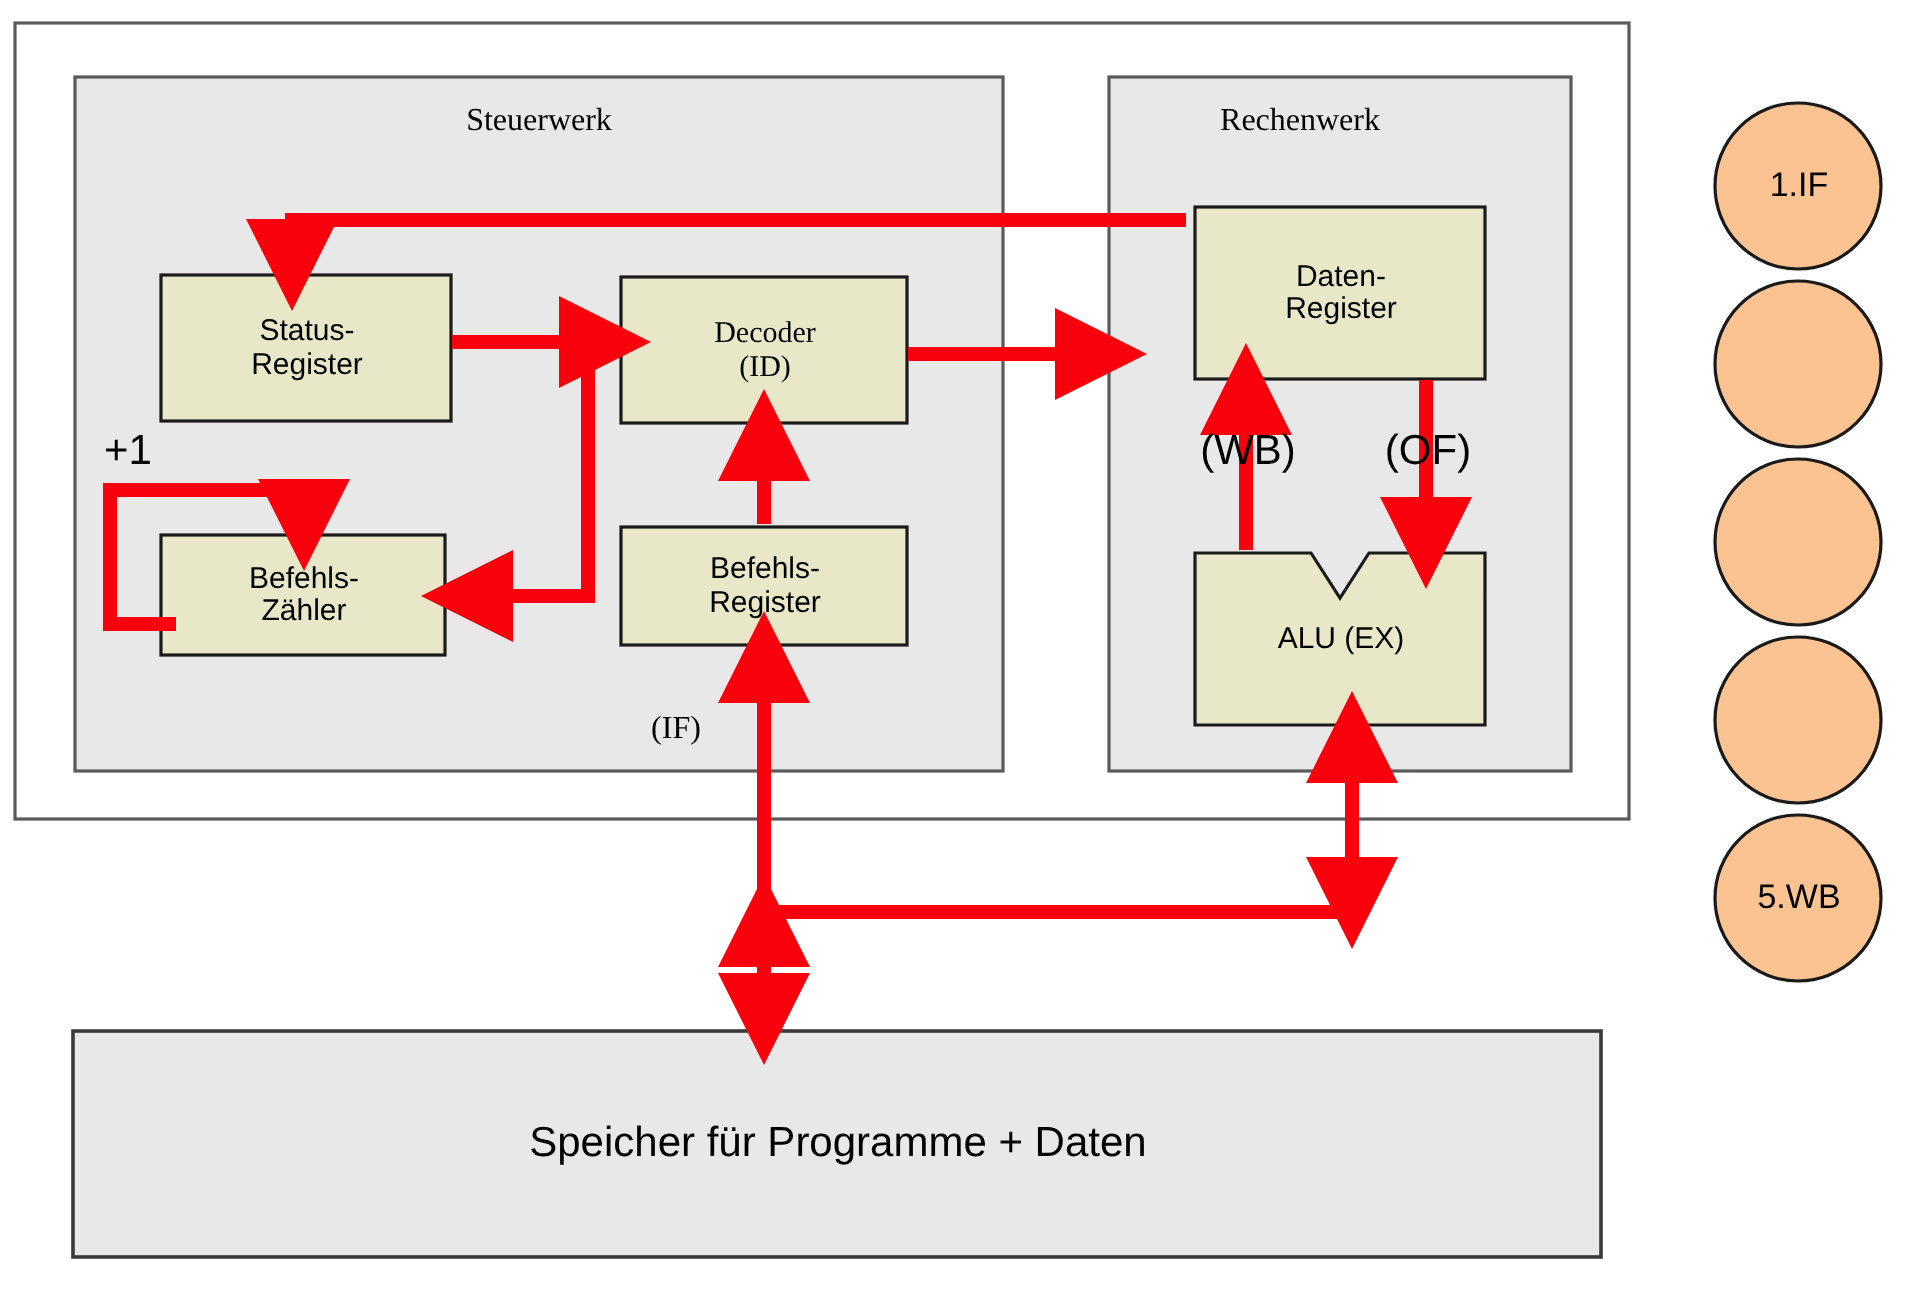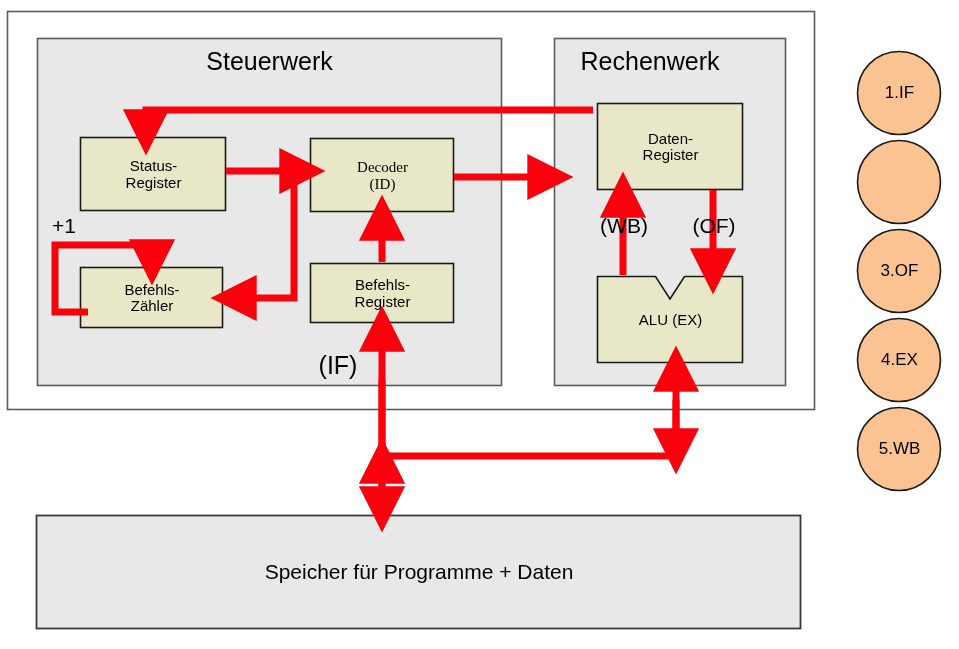--- a/index.html
+++ b/index.html
@@ -26,21 +26,22 @@
   }
   .lbl {
     position: absolute;
     color: #000000;
     text-align: center;
     line-height: 1.08;
     white-space: pre-line;
     pointer-events: none;
   }
   .lbl-section {
-    font-size: 25px;
+    font-size: 16px;
+    font-family: Liberation Serif, serif;
   }
   .lbl-box {
     font-size: 15px;
   }
   .lbl-small {
     font-size: 21px;
   }
   .lbl-mem {
     font-size: 21px;
   }
@@ -145,17 +146,15 @@
 
   <div class="lbl lbl-small center-flex" style="left:588px; top:212px; width:72px; height:28px;">(WB)</div>
 
   <div class="lbl lbl-small center-flex" style="left:678px; top:212px; width:72px; height:28px;">(OF)</div>
 
   <div class="lbl lbl-section center-flex" style="left:305px; top:349px; width:66px; height:32px;">(IF)</div>
 
   <div class="lbl lbl-mem center-flex" style="left:37px; top:516px; width:764px; height:113px;">Speicher für Programme + Daten</div>
 
   <div class="lbl lbl-circle center-flex" style="left:858px; top:77px; width:83px; height:32px;">1.IF</div>
-  <div class="lbl lbl-circle center-flex" style="left:858px; top:255px; width:83px; height:32px;">3.OF</div>
-  <div class="lbl lbl-circle center-flex" style="left:858px; top:344px; width:83px; height:32px;">4.EX</div>
   <div class="lbl lbl-circle center-flex" style="left:858px; top:433px; width:83px; height:32px;text-align:right;">5.WB</div>
 
 </div>
 
 </body></html>

